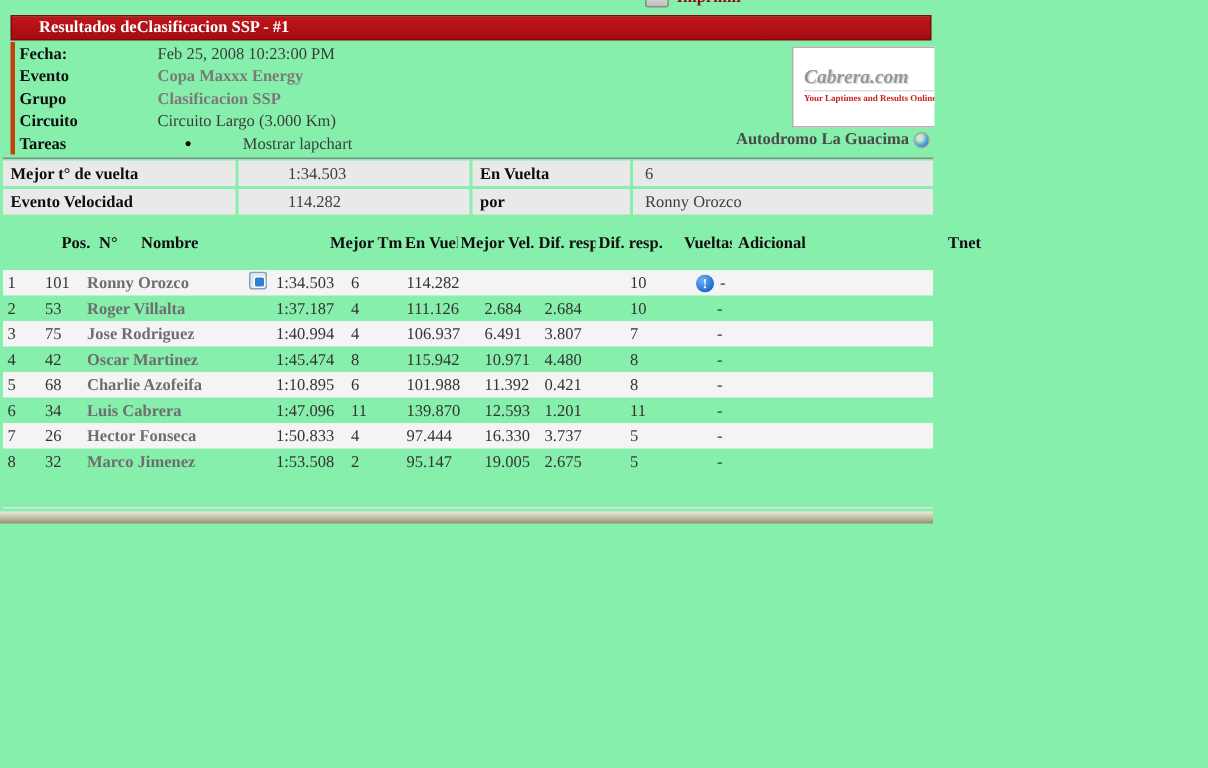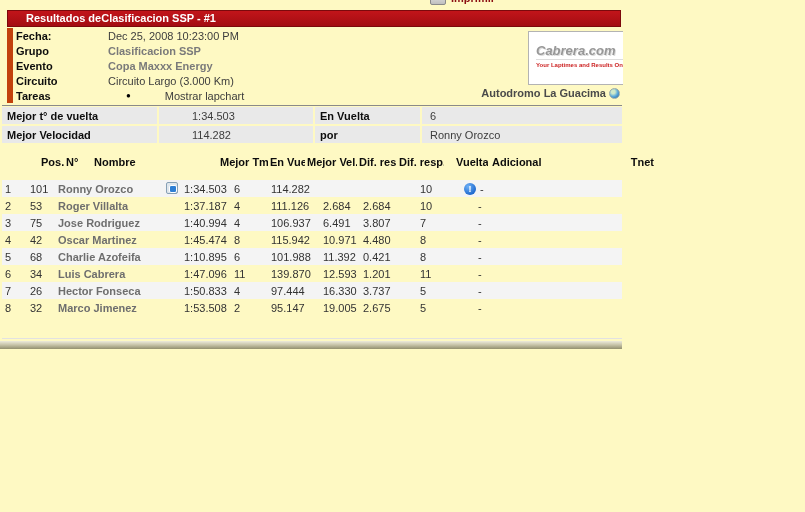--- a/index.html
+++ b/index.html
@@ -1,33 +1,33 @@
 <!DOCTYPE html>
 <html><head>
 <meta charset="utf-8">
 <style>
   html,body{margin:0;padding:0;background:#fff;}
   .canvas{
-    position:relative;width:805px;height:512px;overflow:hidden;background:#fef9c3;
-    font-family:Liberation Sans, sans-serif;font-size:11px;color:#333;
+    position:relative;width:805px;height:512px;overflow:hidden;background:#86efac;
+    font-family:Liberation Serif, serif;font-size:11px;color:#333;
   }
   
   .print-area{position:absolute;left:430px;top:-9px;display:flex;align-items:center;gap:5px;}
   .printer-icon{width:14px;height:12px;background:linear-gradient(#eee,#bfbfbf);border:1px solid #8a8a8a;border-radius:2px;}
   .print-label{color:#8b0e12;font-weight:bold;}
 
   
   .title-bar{
     position:absolute;left:7px;top:10px;width:614px;height:17px;box-sizing:border-box;
     background:linear-gradient(#c2141a,#a30d12);border:1px solid #7c090c;
     color:#fff;font-weight:bold;line-height:15px;padding-left:18px;
   }
 
   
-  .info-section{position:absolute;left:7px;top:28px;width:520px;border-left:6px solid #c2410c;}
+  .info-section{position:absolute;left:7px;top:28px;width:520px;border-left:3px solid #c2410c;}
   .info-row{display:flex;height:15px;align-items:center;}
   .info-label{width:92px;padding-left:3px;font-weight:bold;color:#0d0d0d;flex:none;}
   .info-value{color:#3d3d3d;}
   .info-value.linkish{font-weight:bold;color:#7a7a7a;}
   .tareas-value{display:flex;align-items:center;padding-left:18px;gap:6px;}
   .bullet{font-size:8px;color:#000;}
   .task-link{color:#3d3d3d;margin-left:28px;}
 
   
   .mylaps-box{position:absolute;left:528px;top:31px;width:95px;height:54px;box-sizing:border-box;
@@ -97,29 +97,29 @@
   <div class="print-area">
     <span class="printer-icon"></span>
     <span class="print-label">Imprimir</span>
   </div>
 
   <div class="title-bar">Resultados deClasificacion SSP - #1</div>
 
   <div class="info-section">
     <div class="info-row">
       <span class="info-label">Fecha:</span>
-      <span class="info-value">Dec 25, 2008 10:23:00 PM</span>
+      <span class="info-value">Feb 25, 2008 10:23:00 PM</span>
+    </div>
+    <div class="info-row">
+      <span class="info-label">Evento</span>
+      <span class="info-value linkish">Copa Maxxx Energy</span>
     </div>
     <div class="info-row">
       <span class="info-label">Grupo</span>
       <span class="info-value linkish">Clasificacion SSP</span>
-    </div>
-    <div class="info-row">
-      <span class="info-label">Evento</span>
-      <span class="info-value linkish">Copa Maxxx Energy</span>
     </div>
     <div class="info-row">
       <span class="info-label">Circuito</span>
       <span class="info-value">Circuito Largo (3.000 Km)</span>
     </div>
     <div class="info-row">
       <span class="info-label">Tareas</span>
       <span class="tareas-value">
         <span class="bullet">●</span>
         <span class="task-link">Mostrar lapchart</span>
@@ -138,21 +138,21 @@
   </div>
 
   <div class="summary">
     <div class="srow">
       <span class="scell sc1">Mejor t° de vuelta</span>
       <span class="scell sc2">1:34.503</span>
       <span class="scell sc3">En Vuelta</span>
       <span class="scell sc4">6</span>
     </div>
     <div class="srow">
-      <span class="scell sc1">Mejor Velocidad</span>
+      <span class="scell sc1">Evento Velocidad</span>
       <span class="scell sc2">114.282</span>
       <span class="scell sc3">por</span>
       <span class="scell sc4">Ronny Orozco</span>
     </div>
   </div>
 
   <div class="results">
     <div class="hrow">
       <span class="c pos">Pos.</span>
       <span class="c num">N°</span>

